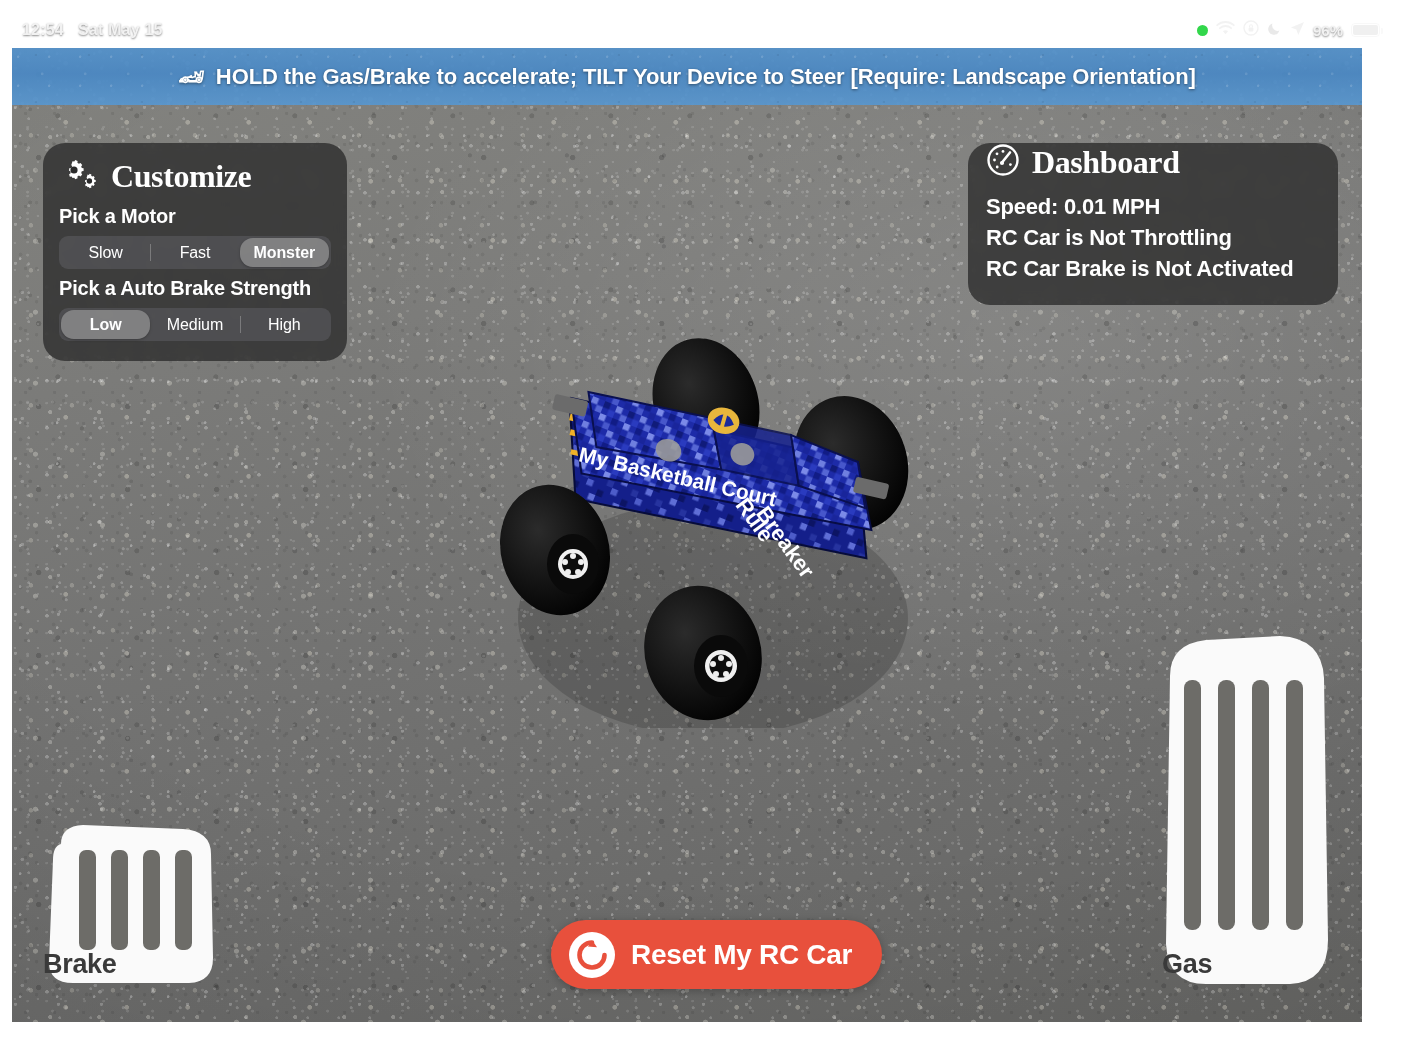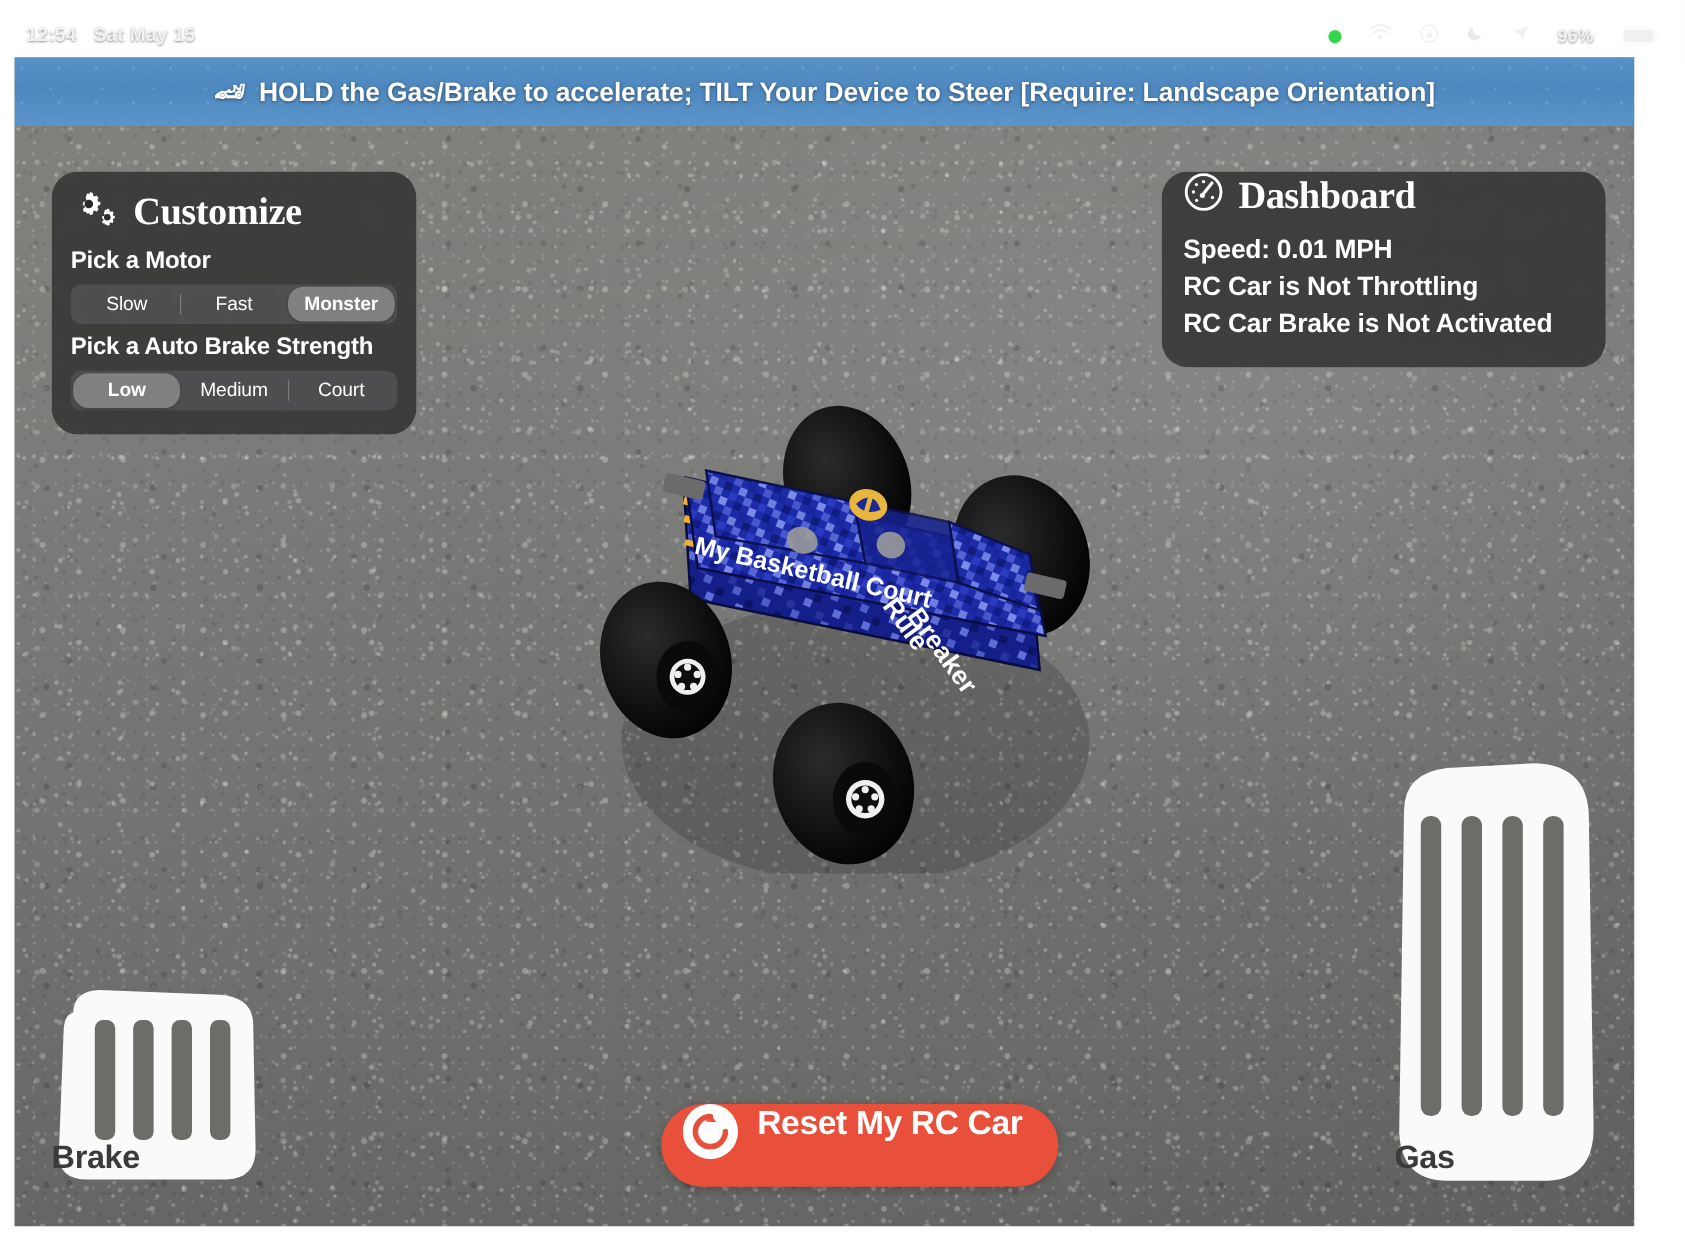--- a/index.html
+++ b/index.html
@@ -15,21 +15,21 @@
   .statusbar {
     position: absolute; left: 0; top: 0; width: 1404px; height: 48px;
     z-index: 40;
     display: flex; align-items: center; justify-content: space-between;
     padding: 0 24px 0 22px;
     color: #f2f2f2;
     font-size: 16px; font-weight: 600;
     text-shadow: 0 1px 2px rgba(0,0,0,.45);
   }
   .sb-left { display: flex; align-items: center; gap: 14px; padding-top:12px; }
-  .sb-right { display: flex; align-items: center; gap: 23px; padding-top:12px; }
+  .sb-right { display: flex; align-items: center; gap: 8px; padding-top:12px; }
   .sb-time { letter-spacing: .2px; }
   .sb-date { letter-spacing: .2px; }
   .green-dot { width: 11px; height: 11px; border-radius: 50%; background: #32d74b; display:inline-block; }
   .ic { display:inline-block; opacity:.85; }
   .batt {
     width: 29px; height: 14px; border: 1.6px solid rgba(245,245,245,.75);
     border-radius: 4px; position: relative; display:inline-block;
   }
   .batt::after {
     content:""; position:absolute; right:-4px; top:4px; width:2.2px; height:6px;
@@ -156,21 +156,21 @@
   #brake-pedal { left: 43px; top: 822px; width: 178px; height: 166px; }
   #brake-pedal .pedal-label { bottom: 8px; }
   #gas-pedal { left: 1162px; top: 634px; width: 176px; height: 356px; }
   #gas-pedal .pedal-label { bottom: 10px; }
 
   
   #reset-button {
     position: absolute; left: 551px; top: 920px; z-index: 25;
     height: 69px; padding: 0 30px 0 18px;
     background: #e8503c; border: none; border-radius: 36px;
-    display: flex; align-items: flex-start; gap: 16px;
+    display: flex; align-items: center; gap: 16px;
     cursor: pointer; box-shadow: 0 2px 8px rgba(0,0,0,.25);
   }
   #reset-button .reset-label {
     color: #fff; font-size: 28px; font-weight: 600; letter-spacing: -.3px;
     font-family: "Liberation Sans", sans-serif;
   }
   .reset-ic { width: 46px; height: 46px; flex: 0 0 auto; }
 
   .bottom-white {
     position:absolute; left:0; top:1022px; width:1404px; height:18px; background:#fff; z-index:35;
@@ -347,21 +347,21 @@
     <div class="seg seg-mt">
       <div class="seg-item">Slow</div>
       <div class="seg-item">Fast</div>
       <div class="seg-item selected">Monster</div>
     </div>
 
     <div class="panel-label">Pick a Auto Brake Strength</div>
     <div class="seg">
       <div class="seg-item selected">Low</div>
       <div class="seg-item">Medium</div>
-      <div class="seg-item">Court</div>
+      <div class="seg-item">High</div>
     </div>
   </div>
 
   <div class="panel" id="dashboard-panel">
     <div class="panel-head">
       <span>
         <svg width="34" height="34" viewBox="0 0 34 34">
           <circle cx="17" cy="17" r="14.5" stroke="#ffffff" stroke-width="2.4" fill="none"></circle>
           <path d="M16 19.5 L24 9.5" stroke="#ffffff" stroke-width="2.6" stroke-linecap="round"></path>
           <circle cx="16" cy="20" r="2.1" fill="#ffffff"></circle>

